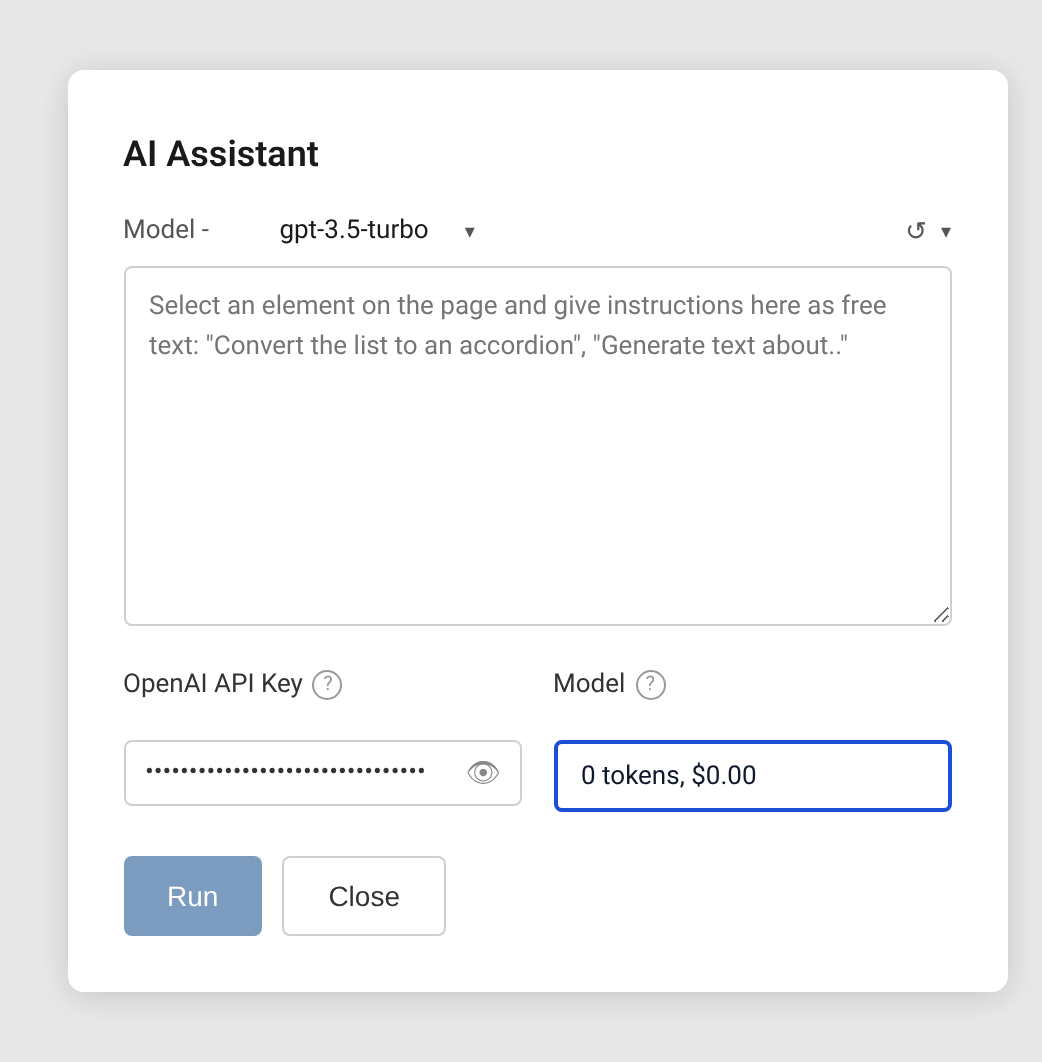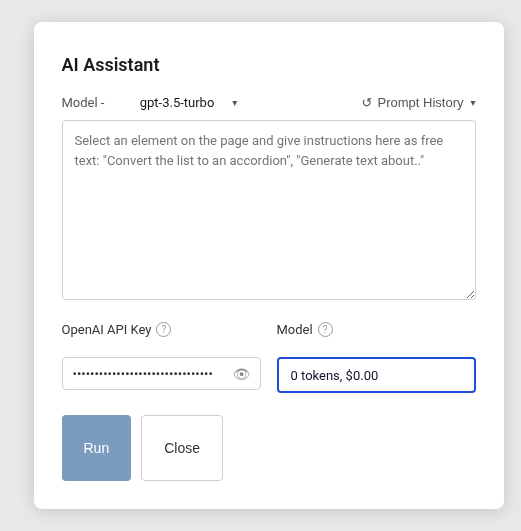--- a/index.html
+++ b/index.html
@@ -181,21 +181,21 @@
       display: flex;
       gap: 10px;
       margin-top: 22px;
     }
 
     .btn-run {
       background: #7c9cbf;
       color: #fff;
       border: none;
       border-radius: 4px;
-      padding: 25px 22px;
+      padding: 12px 22px;
       font-size: 14px;
       font-weight: 500;
       cursor: pointer;
     }
 
     .btn-close {
       background: #fff;
       color: #333;
       border: 1px solid #d0d0d0;
       border-radius: 4px;
@@ -216,21 +216,20 @@
   <div class="toolbar-row">
     <div class="model-selector">
       <span class="model-label">Model -</span>
       &nbsp;
       <span class="model-value">gpt-3.5-turbo</span>
       <span class="chevron-icon">▾</span>
     </div>
 
     <button class="prompt-history-btn">
       <span class="history-icon">↺</span>
-      <span>Prompt History</span>
       <span class="chevron-icon">▾</span>
     </button>
   </div>
 
   <textarea class="prompt-textarea" placeholder="Select an element on the page and give instructions here as free text: &quot;Convert the list to an accordion&quot;, &quot;Generate text about..&quot;" style=""></textarea>
 
   <div class="fields-row">
     <div class="field-group api-key">
       <label class="field-label">
         <span>OpenAI API Key</span>

